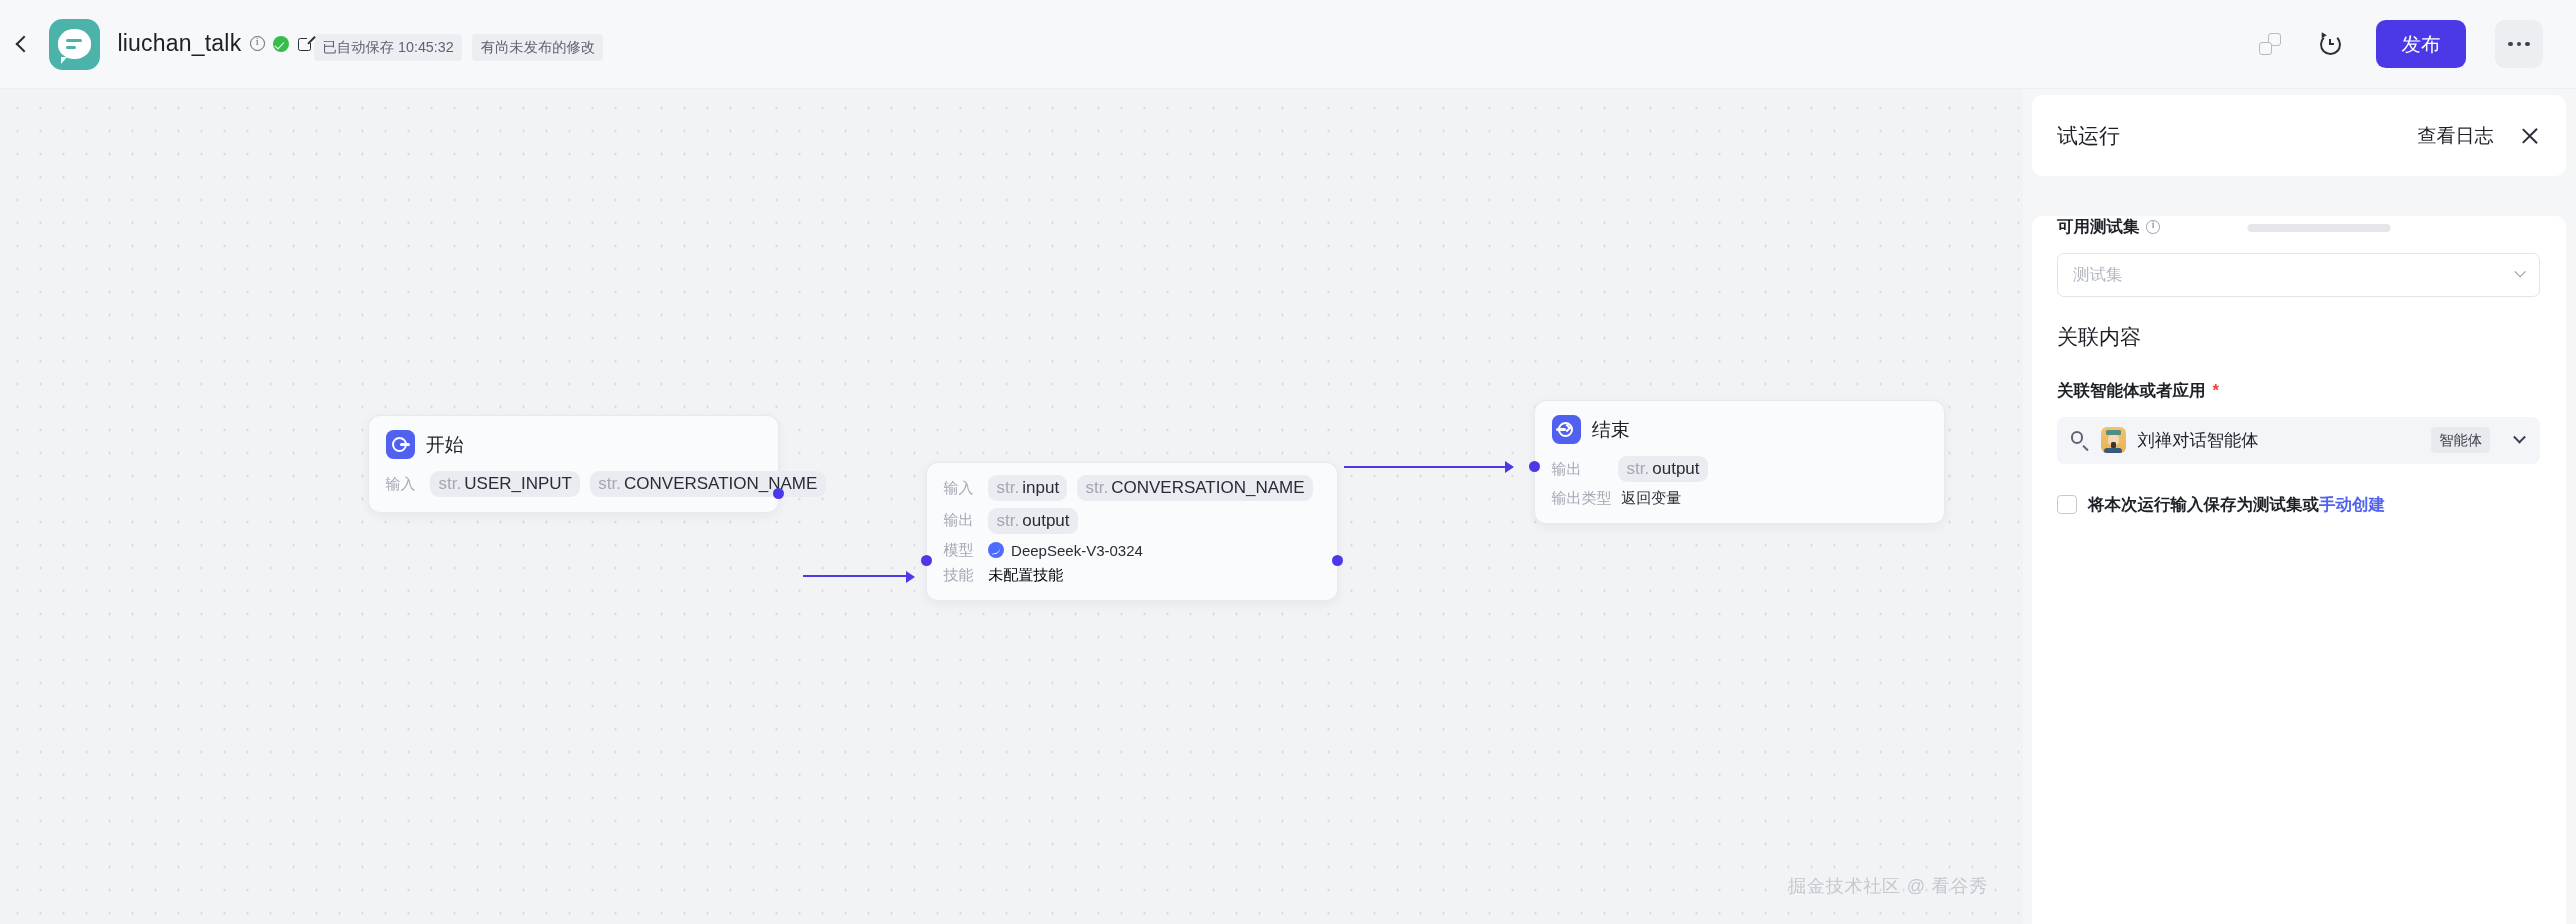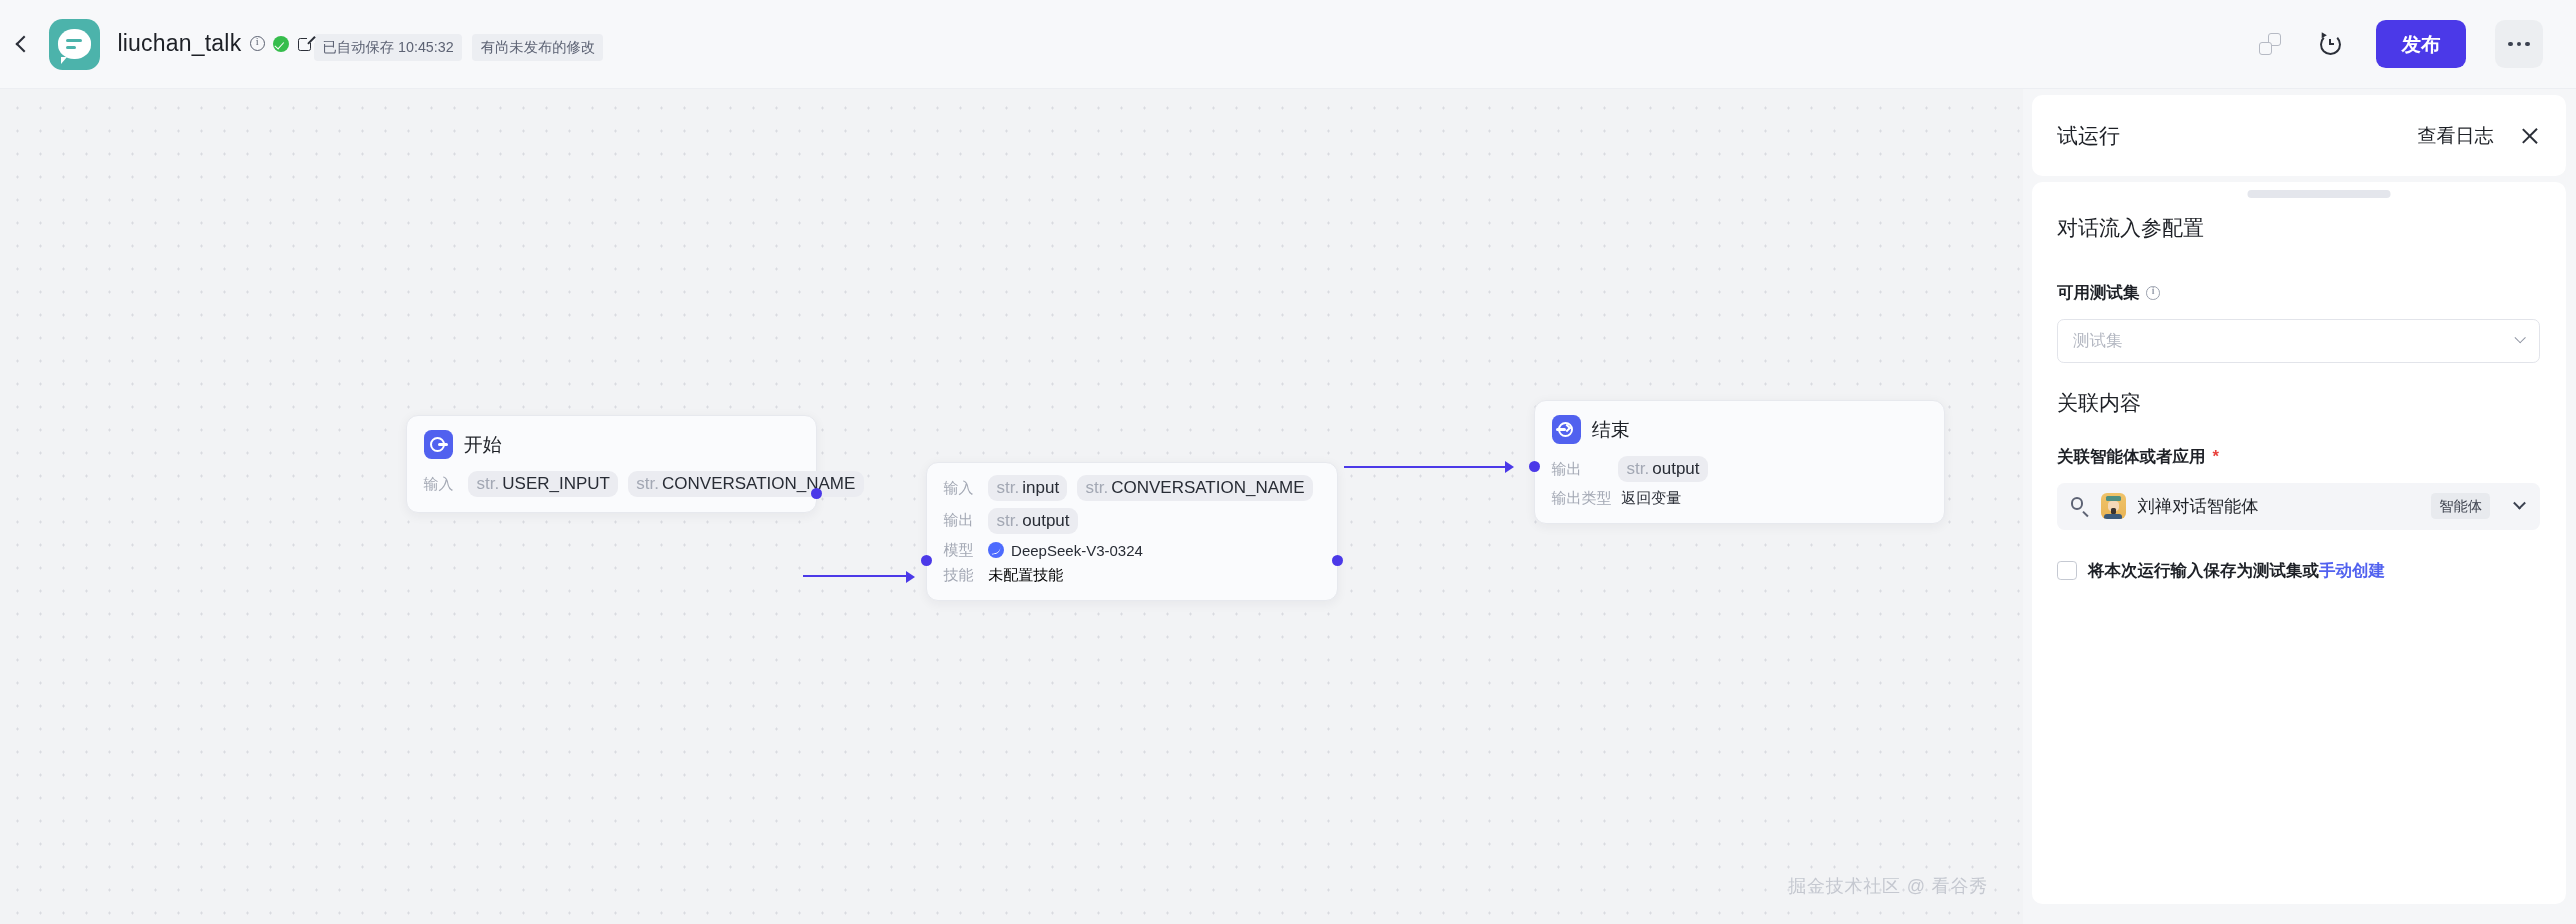--- a/index.html
+++ b/index.html
@@ -128,21 +128,21 @@
   }
   .history-icon .arr {
     position: absolute; left: 0.8px; top: 0px; width: 0; height: 0;
     border-left: 3.8px solid transparent; border-right: 3.8px solid transparent;
     border-bottom: 5.3px solid #2b2f38; transform: rotate(-30deg);
   }
   .publish-btn {
     background: #4b39e8; color: #fff; font-size: 19.5px;
     padding: 0 25.6px; height: 48px; border-radius: 9.8px;
     display: flex; align-items: center; justify-content: center;
-    cursor: pointer; border: none; font-family: inherit; font-weight: bold;
+    cursor: pointer; border: none; font-family: inherit;
   }
   .more-btn {
     width: 48px; height: 48px; border-radius: 9.8px; background: #eceef1;
     display: flex; align-items: center; justify-content: center;
     gap: 3.8px; cursor: pointer;
   }
   .more-btn span { width: 4.5px; height: 4.5px; border-radius: 50%; background: #3b4150; }
 
   
   .canvas {
@@ -393,21 +393,21 @@
     <div class="more-btn">
       <span></span>
       <span></span>
       <span></span>
     </div>
   </div>
 </div>
 
 <div class="canvas">
 
-  <div class="node" style="left:406px; top:326px; width:411px;">
+  <div class="node" style="left:368px; top:326px; width:411px;">
     <div class="node-head">
       <div class="node-ico start">
         <span class="ico-circ"></span>
           <span class="ico-bar"></span>
       </div>
       <div class="node-title">开始</div>
     </div>
     <div class="node-body">
       <div class="row">
         <span class="row-label">输入</span>
@@ -480,21 +480,20 @@
   <div class="panel-head">
     <span class="panel-title">试运行</span>
     <div class="panel-head-right">
       <span class="link-logs">查看日志</span>
       <span class="close-x"></span>
     </div>
   </div>
 
   <div class="panel-body">
     <div class="drag-handle"></div>
-    <div class="section-title">对话流入参配置</div>
 
     <div class="field-label">
       <span>可用测试集</span>
       <span class="info-sm"></span>
     </div>
     <div class="select-box">
       <span class="select-placeholder">测试集</span>
       <span class="chev-dn"></span>
     </div>
 

